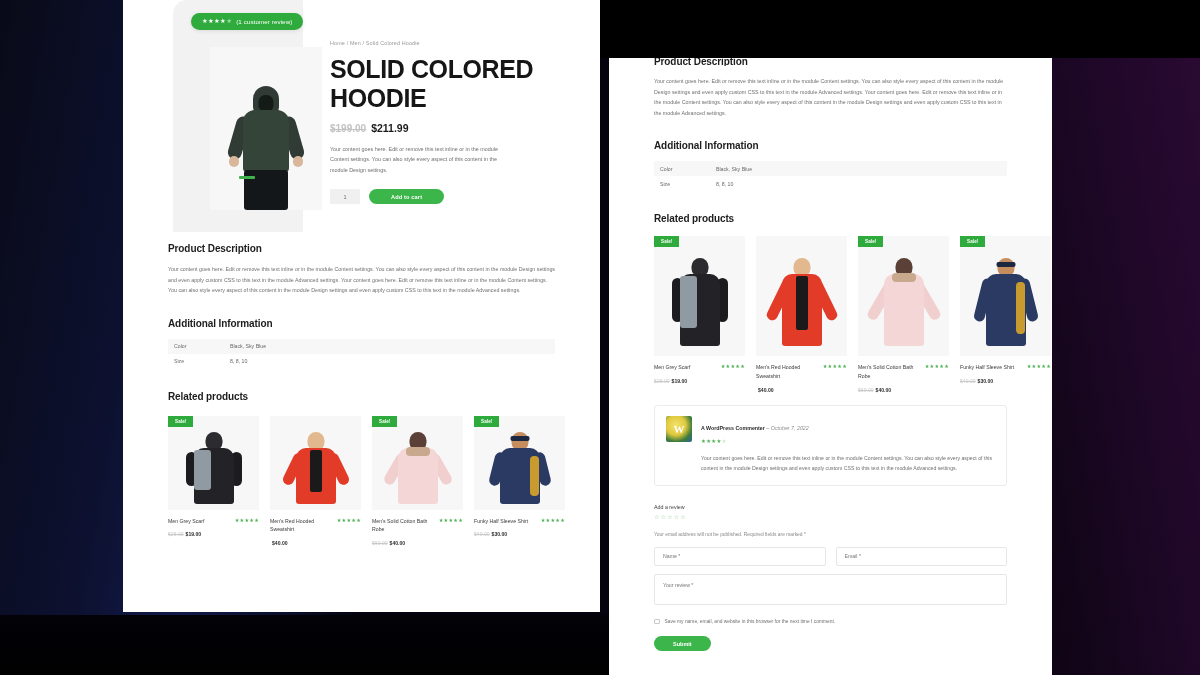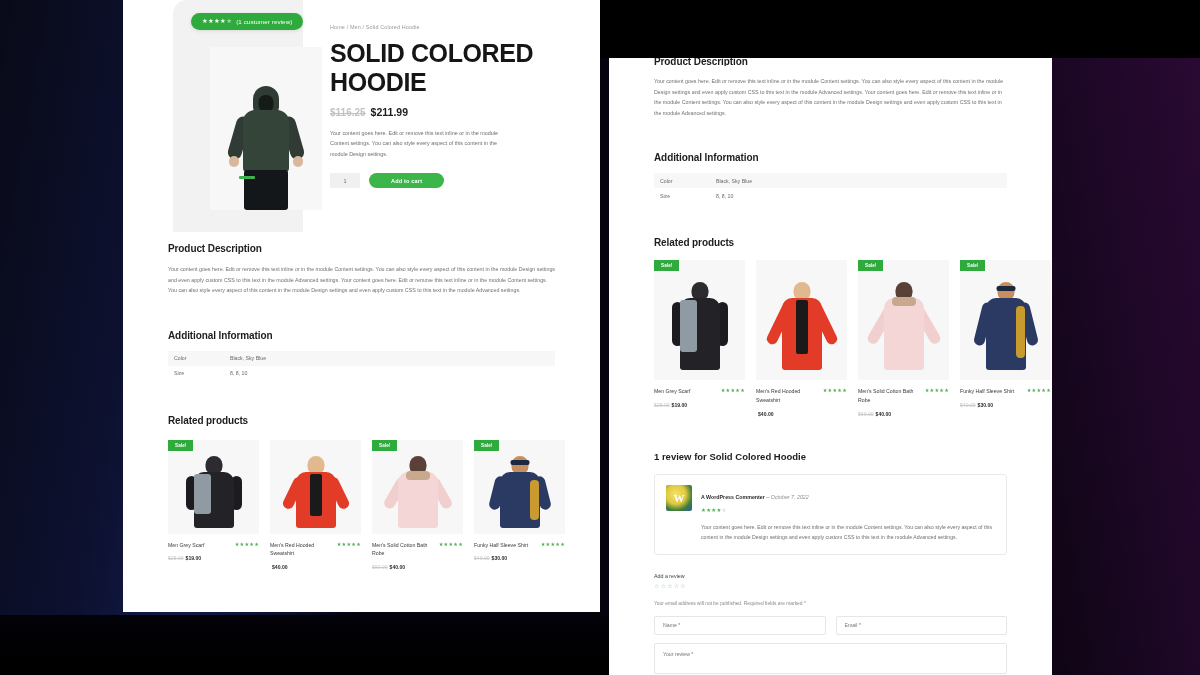--- a/index.html
+++ b/index.html
@@ -105,21 +105,21 @@
   .fg-pants {
     position: absolute; left: 50%; top: 88px; transform: translateX(-50%);
     width: 44px; height: 40px; background: #14171a; border-radius: 3px;
   }
   .fg-strip {
     position: absolute; left: 12px; top: 94px;
     width: 16px; height: 3px; background: #3fb24d; border-radius: 1px;
   }
 
   .hero-info {
-    position: absolute; left: 207px; top: 24px; width: 245px;
+    position: absolute; left: 207px; top: 40px; width: 245px;
   }
   .breadcrumb {
     font-size: 5.4px; color: #9a9a9a; letter-spacing: .15px; margin-bottom: 9px;
   }
   .product-title {
     font-size: 25px; line-height: 1.16; font-weight: 800;
     letter-spacing: -0.4px; color: #161616; margin-bottom: 9px;
   }
   .price-row { margin-bottom: 10px; display: flex; align-items: baseline; gap: 5px; }
   .price-old { font-size: 10px; color: #c3c3c3; text-decoration: line-through; font-weight: 700; }
@@ -223,21 +223,21 @@
   .chk {
     width: 5.5px; height: 5.5px; border: 1px solid #c9c9c9; border-radius: 1px; background: #fff;
   }
   .chk-lbl { font-size: 4.9px; color: #707070; }
   .btn-submit {
     background: #3cb54a; color: #fff; border: none; border-radius: 30px;
     padding: 0 19px; height: 15px; font-size: 5.5px; font-weight: 600;
     cursor: pointer; font-family: "Liberation Sans", sans-serif;
   } .mt8 { margin-top: 8px; }
   .mt10 { margin-top: 10px; } .mt12 { margin-top: 12px; } .mt14 { margin-top: 14px; }
-  .mt18 { margin-top: 18px; } .mt22 { margin-top: 34px; }
+  .mt18 { margin-top: 18px; } .mt22 { margin-top: 22px; }
 </style>
 </head>
 <body>
 
 <div class="bg-left"></div>
 <div class="bg-right"></div>
 <div class="bg-topband"></div>
 <div class="bg-botband"></div>
 
 <div class="panel panel-left">
@@ -261,21 +261,21 @@
         <div class="fg-hand-r"></div>
         <div class="fg-pants"></div>
         <div class="fg-strip"></div>
       </div>
     </div>
 
     <div class="hero-info">
       <div class="breadcrumb">Home / Men / Solid Colored Hoodie</div>
       <div class="product-title">SOLID COLORED HOODIE</div>
       <div class="price-row">
-        <span class="price-old">$116.25</span>
+        <span class="price-old">$199.00</span>
         <span class="price-new">$211.99</span>
       </div>
       <div class="hero-desc">Your content goes here. Edit or remove this text inline or in the module Content settings. You can also style every aspect of this content in the module Design settings.</div>
       <div class="cart-row">
         <input class="qty-box" value="1" style="">
         <button class="btn-cart">Add to cart</button>
       </div>
     </div>
   </div>
 
@@ -481,21 +481,20 @@
         <div class="rel-meta">
           <span class="rel-name">Funky Half Sleeve Shirt</span>
           <span class="rel-stars">★★★★★</span>
         </div>
         <div class="rel-price">
           <span class="o">$40.00</span><span class="n">$30.00</span>
         </div>
       </div>
     </div>
 
-    <div class="review-hd mt22">1 review for Solid Colored Hoodie</div>
 
     <div class="review-card mt12">
       <div class="avatar"></div>
       <div style="flex:1">
         <div>
           <span class="rev-author">A WordPress Commenter</span><span class="rev-date"> – </span><span class="rev-date">October 7, 2022</span>
         </div>
         <div class="rev-stars">★★★★<span class="off">★</span></div>
         <div class="rev-body">Your content goes here. Edit or remove this text inline or in the module Content settings. You can also style every aspect of this content in the module Design settings and even apply custom CSS to this text in the module Advanced settings.</div>
       </div>

